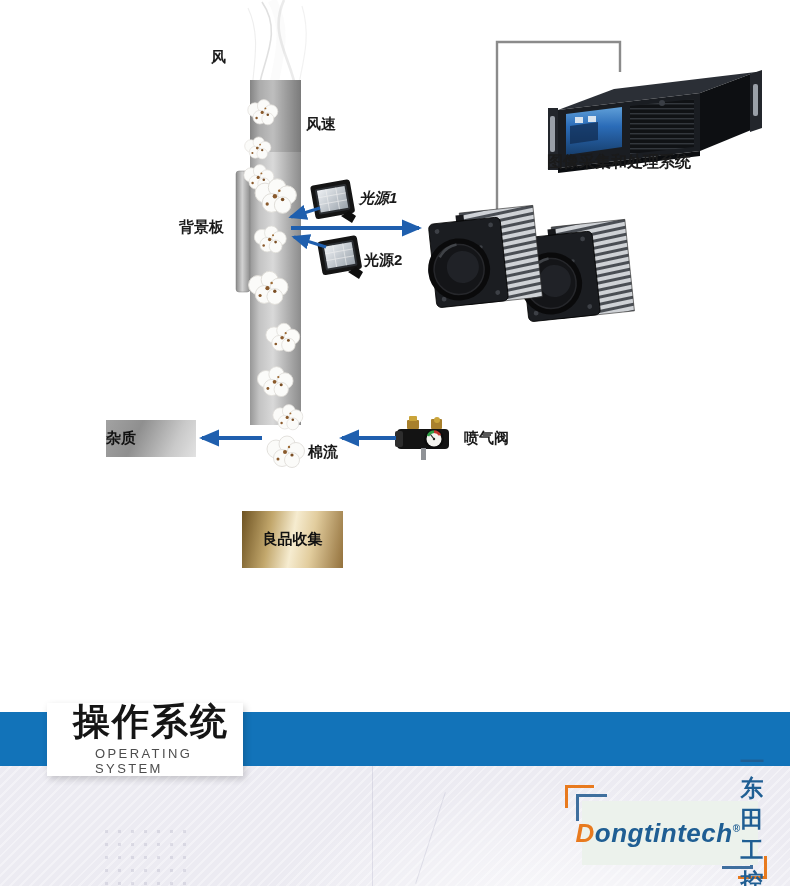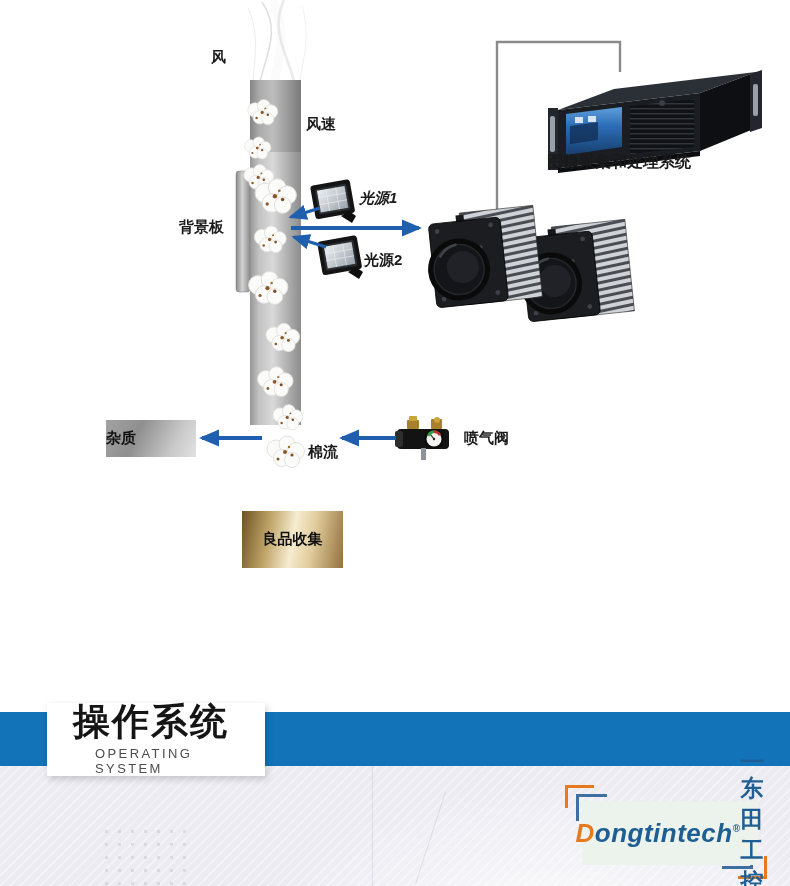--- a/index.html
+++ b/index.html
@@ -19,21 +19,21 @@
   }
   .good-box{
     position:absolute;left:242px;top:485px;width:101px;height:57px;
     background:linear-gradient(100deg,#6e5322 0%,#c2a76c 28%,#f6ecd0 50%,#e2cd9e 68%,#93713c 100%);
     display:flex;align-items:center;justify-content:center;
     font-size:15px;font-weight:700;color:#111;margin-top:26px;
   }
   
   .band{position:absolute;left:0;top:712px;width:790px;height:54px;background:var(--band,#1273b9);}
   .banner-card{
-    position:absolute;left:47px;top:703px;width:218px;height:73px;background:#ffffff;
+    position:absolute;left:47px;top:703px;width:196px;height:73px;background:#ffffff;
     box-shadow:2px 3px 7px rgba(0,0,0,.18);
     display:flex;flex-direction:column;justify-content:center;padding-left:26px;box-sizing:border-box;z-index:3;
   }
   .banner-title{font-size:37px;font-weight:800;letter-spacing:2px;color:#151515;line-height:1.05;}
   .banner-sub{font-size:13px;font-weight:400;letter-spacing:2.4px;color:#4d4d4d;margin-top:4px;margin-left:22px;}
   
   .bottom{
     position:absolute;left:0;top:766px;width:790px;height:120px;
     background:
       radial-gradient(420px 220px at 70% 140%,rgba(255,255,255,.8),rgba(255,255,255,0) 70%),

